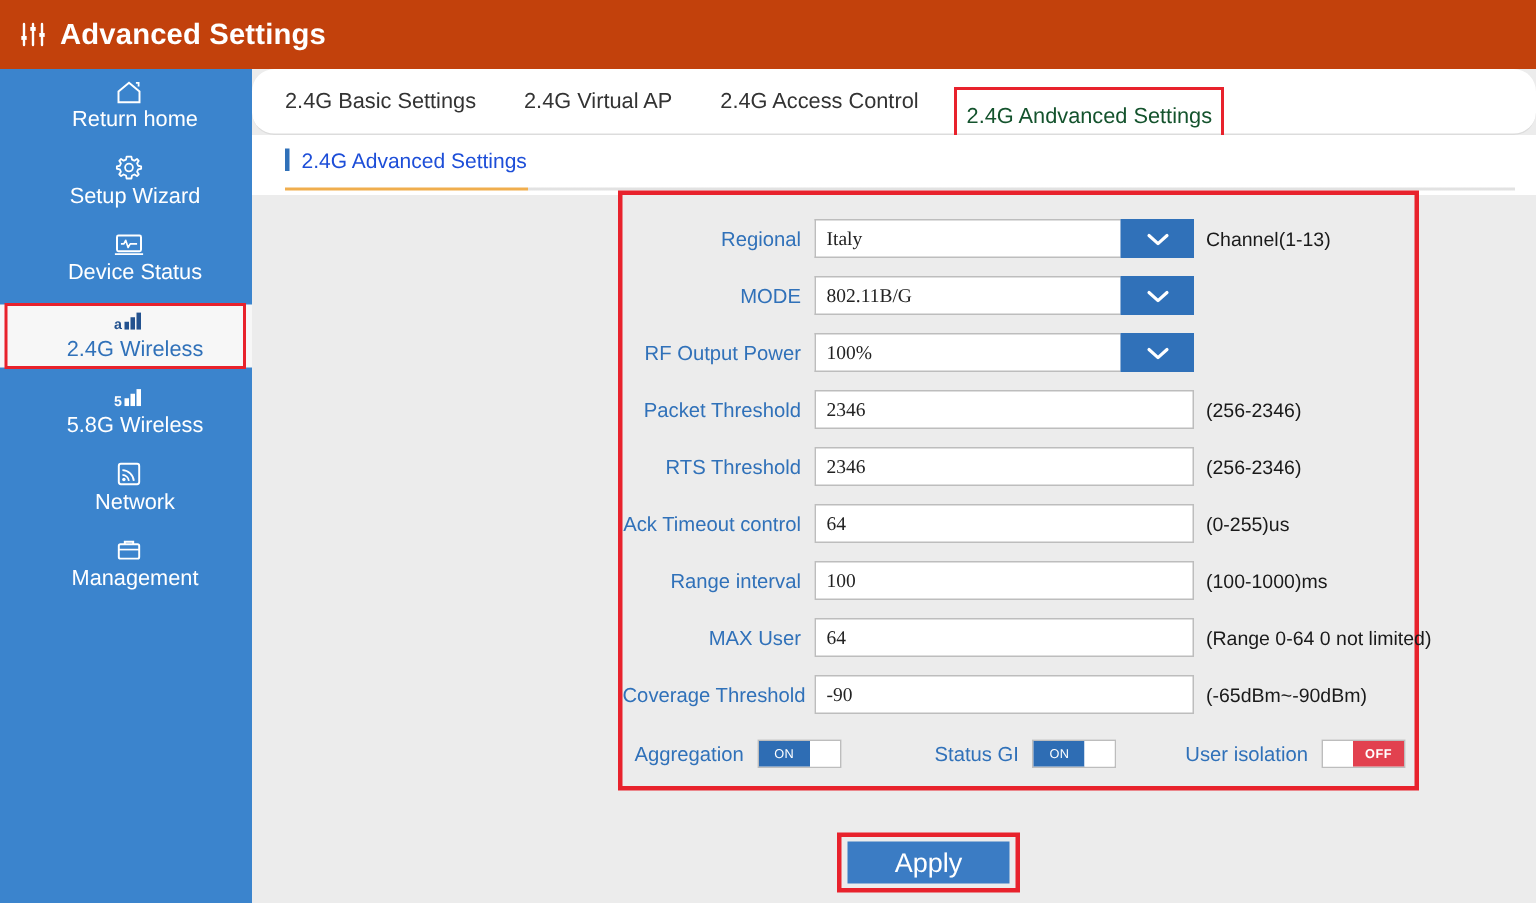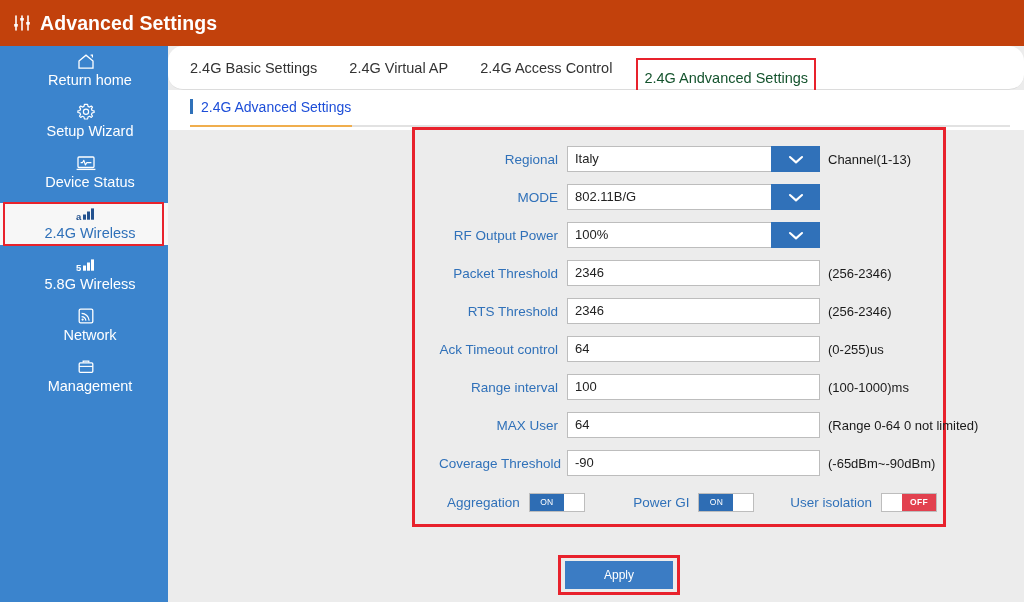--- a/index.html
+++ b/index.html
@@ -158,21 +158,20 @@
   .form-panel {
     position: absolute;
     left: 244px; top: -3px;
     width: 534px; height: 400px;
     border: 3px solid #e8222c;
     background: #ececec;
   }
 
   .form-rows {
     padding-top: 10px;
-    padding-left: 24px;
   }
 
   .frow {
     display: flex;
     align-items: center;
     height: 38px;
     margin-bottom: 0px;
   }
   .flabel {
     width: 128px;
@@ -192,21 +191,21 @@
   }
   .finput {
     flex: 1;
     height: 26px;
     background: #ffffff;
     border: 1px solid #bdbdbd;
     font-size: 13px;
     color: #222222;
     line-height: 24px;
     padding-left: 7px;
-    font-family: Liberation Sans, sans-serif;
+    font-family: Liberation Serif, serif;
     white-space: nowrap;
     overflow: hidden;
   }
   .fcontrol.has-chevron .finput {
     border-right: none;
   }
   .chevron-btn {
     width: 49px;
     height: 26px;
     background: #3071b9;
@@ -286,21 +285,21 @@
     width: 122px; height: 40px;
     border: 3px solid #e8222c;
     display: flex;
     align-items: center;
     justify-content: center;
   }
   .apply-btn {
     width: 108px; height: 28px;
     background: #3b7cc4;
     color: #ffffff;
-    font-size: 12px;
+    font-size: 18px;
     border: none;
     display: flex;
     align-items: center;
     justify-content: center;
     font-family: "Liberation Sans", sans-serif;
     cursor: pointer;
   }
 
   svg { display: block; }
 </style>
@@ -533,21 +532,21 @@
             <span class="toggle-label">Aggregation</span>
             <span class="switch">
               <span class="seg-on">ON</span>
               <span class="knob"></span>
             </span>
           </div>
 
           <div class="gap-a"></div>
 
           <div class="toggle-group">
-            <span class="toggle-label">Power GI</span>
+            <span class="toggle-label">Status GI</span>
             <span class="switch">
               <span class="seg-on">ON</span>
               <span class="knob"></span>
             </span>
           </div>
 
           <div class="gap-b"></div>
 
           <div class="toggle-group">
             <span class="toggle-label">User isolation</span>

